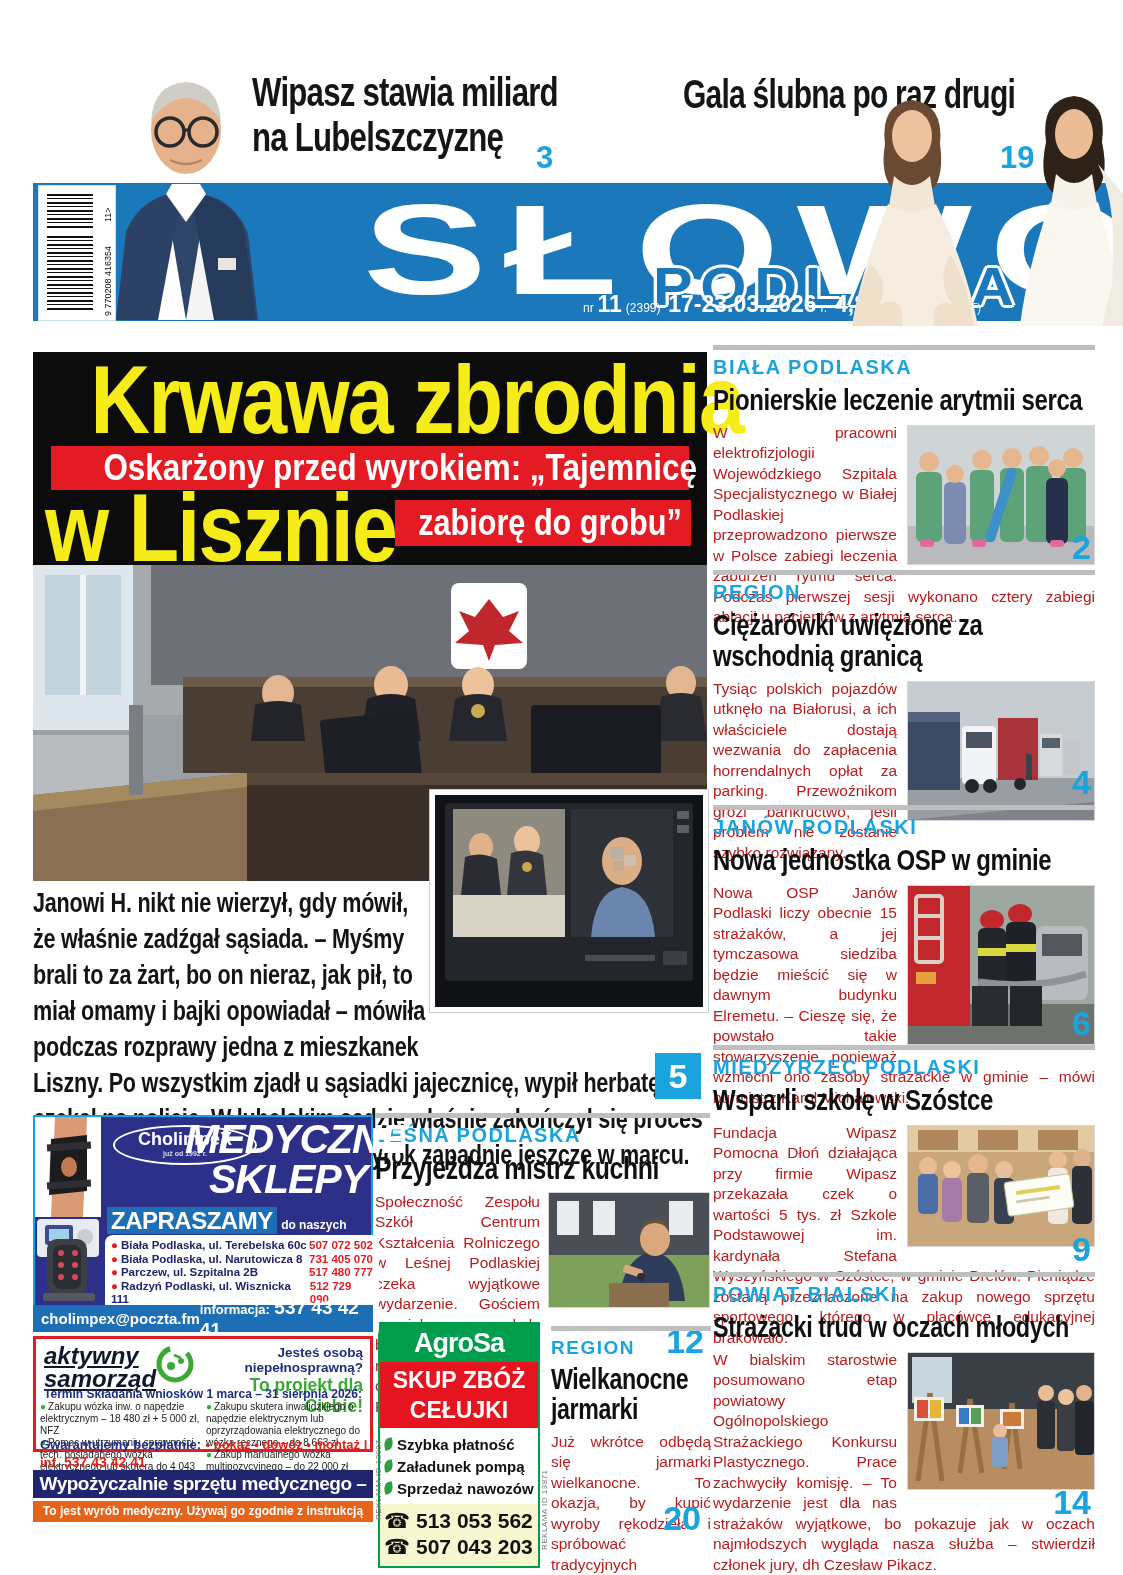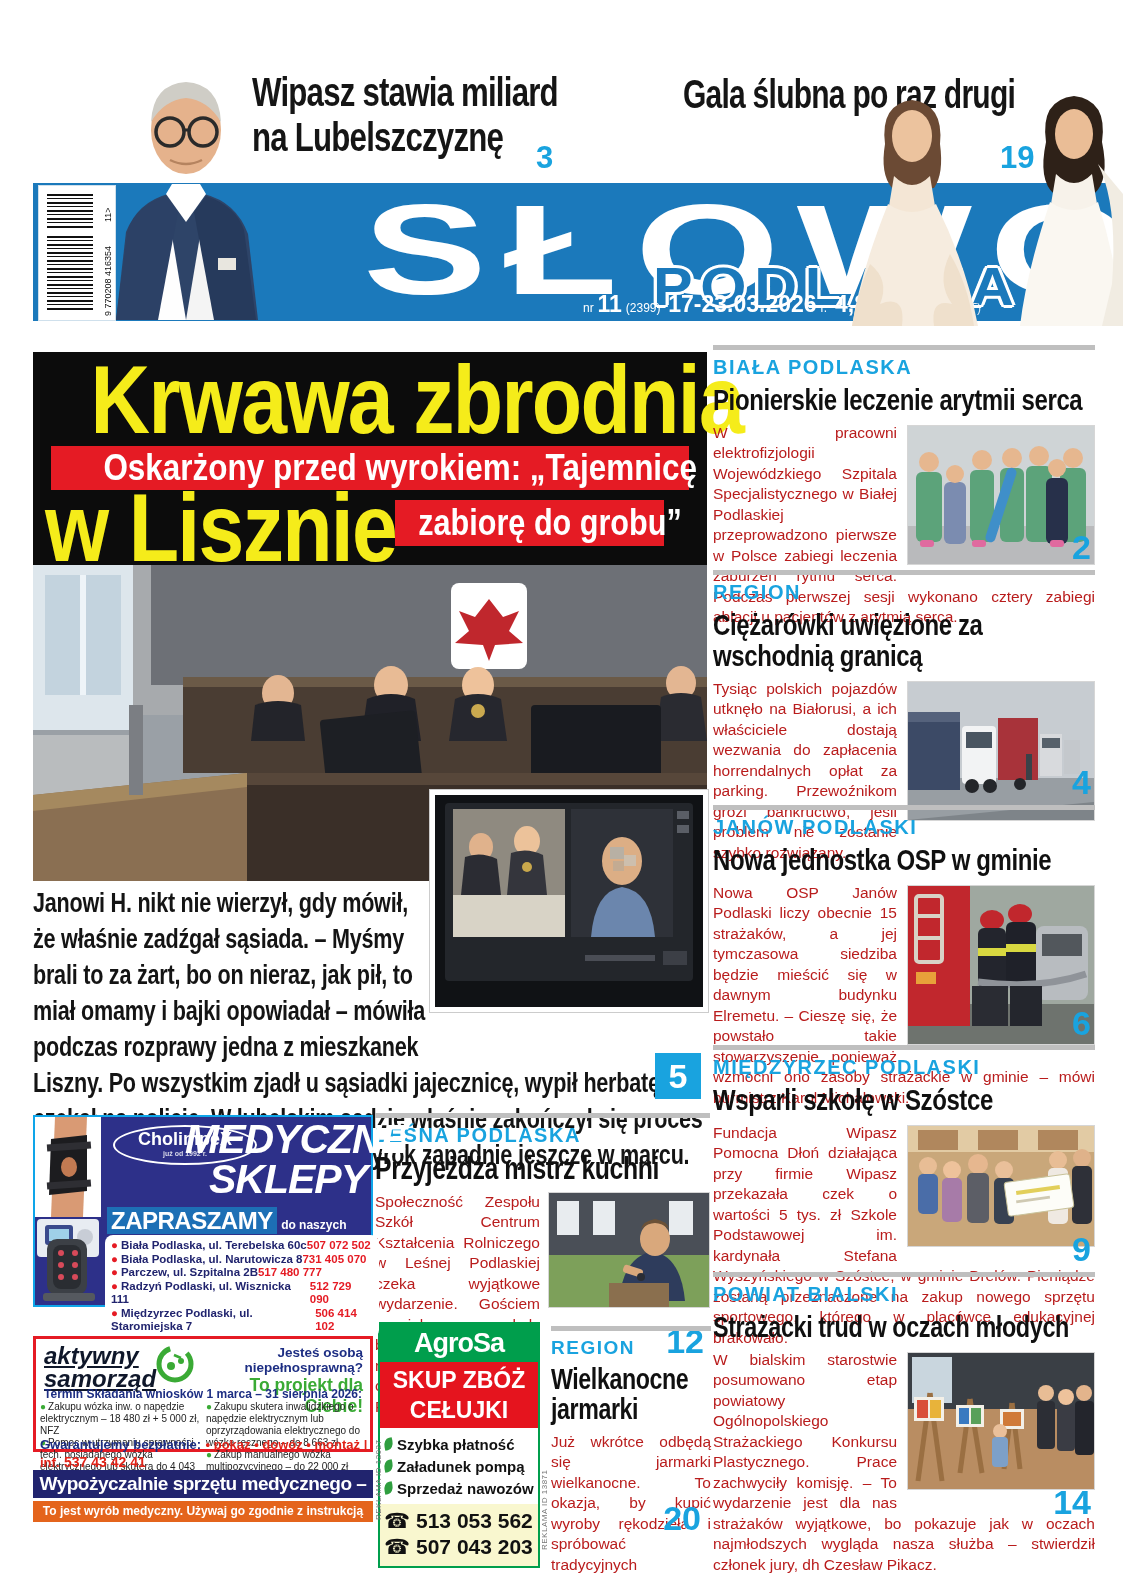--- a/index.html
+++ b/index.html
@@ -34,21 +34,21 @@
   .kicker{color:#19a3df;font-weight:bold;font-size:20px;letter-spacing:1.5px;}
   .bhl{color:#101010;font-weight:bold;font-size:30px;line-height:1.03;letter-spacing:-.5px;margin:6px 0 7px;}
   .bbody{font-size:15.5px;line-height:20.5px;text-align:justify;color:#b91c1c;}
   .bphoto{float:right;margin:2px 0 4px 10px;border:1px solid #d6d6d6;}
   .bpage{position:absolute;right:4px;bottom:0;color:#19a3df;font-weight:bold;font-size:34px;}
   
   .chx{background:#2d3089;border:2px solid #0ea5e9;}
   .chx-title{color:#fff;font-weight:bold;font-style:italic;letter-spacing:-1px;}
   .chx-oval{border:2px solid #fff;border-radius:50%;color:#fff;font-weight:bold;text-align:center;}
   .chx-list{background:#fff;border-radius:8px;}
-  .chx-row{display:flex;justify-content:flex-start;font-weight:bold;font-size:11.5px;line-height:13.5px;color:#21246e;}
+  .chx-row{display:flex;justify-content:space-between;font-weight:bold;font-size:11.5px;line-height:13.5px;color:#21246e;}
   .chx-row .ph{color:#e51b24;}
   .dot{color:#e51b24;margin-right:3px;}
   .emailstrip{background:#1d6fb5;color:#fff;font-weight:bold;}
   .akt{background:#fff;border:3px solid #e51b24;}
   .akt-brand{color:#0f172a;font-weight:bold;font-style:italic;line-height:.95;text-decoration:underline;}
   .akt-q{color:#1d2e83;font-weight:bold;}
   .akt-a{color:#3aaa35;font-weight:bold;}
   .akt-deadline{color:#1d2e83;font-weight:bold;text-align:center;}
   .akt-li{font-size:10px;line-height:12px;color:#222;}
   .gr-dot{color:#3aaa35;margin-right:2px;}
@@ -137,21 +137,21 @@
   <div class="abs blackbox" style="left:33px;top:352px;width:674px;height:213px;">
     <div class="abs" style="left:0;top:-8px;width:674px;text-align:center;">
       <span class="sxc hl-y" style="font-size:97px;transform:scaleX(.85);">Krwawa zbrodnia</span>
     </div>
     <div class="abs redbar" style="left:18px;top:94px;width:638px;height:44px;">
       <span class="sxc" style="font-size:37px;line-height:44px;transform:scaleX(.85);">Oskarżony przed wyrokiem: „Tajemnicę</span>
     </div>
     <div class="abs" style="left:12px;top:120px;">
       <span class="sx hl-y" style="font-size:97px;transform:scaleX(.85);">w Lisznie</span>
     </div>
-    <div class="abs redbar" style="left:362px;top:148px;width:269px;height:46px;">
+    <div class="abs redbar" style="left:362px;top:148px;width:296px;height:46px;">
       <span class="sxc" style="font-size:36px;line-height:46px;transform:scaleX(.85);">zabiorę do grobu”</span>
     </div>
   </div>
 
   <svg class="abs pic" style="left:33px;top:565px;" width="674" height="316" viewBox="0 0 674 316">
     <rect width="674" height="316" fill="#9aa0a6"></rect>
     <rect x="0" y="0" width="674" height="150" fill="#a7aaad"></rect>
     <rect x="118" y="0" width="556" height="120" fill="#6d7076"></rect>
     <rect x="0" y="0" width="100" height="165" fill="#dde6ec"></rect>
     <rect x="12" y="10" width="76" height="120" fill="#c3d3de"></rect>
@@ -523,20 +523,25 @@
           <span><span class="dot">●</span><span>Radzyń Podlaski, ul. Wisznicka 111</span></span>
           <span class="ph">512 729 090</span>
         </div>
       <div class="chx-row">
           <span><span class="dot">●</span><span>Międzyrzec Podlaski, ul. Staromiejska 7</span></span>
           <span class="ph">506 414 102</span>
         </div>
     </div>
   </div>
 
+  <div class="abs emailstrip" style="left:33px;top:1305px;width:340px;height:27px;display:flex;align-items:center;justify-content:space-between;padding:0 8px;box-sizing:border-box;">
+    <span style="font-size:15px;">cholimpex@poczta.fm</span>
+    <span><span style="font-size:13px;">informacja:</span>
+    <span style="font-size:19px;">537 43 42 41</span></span>
+  </div>
 
   <div class="abs akt" style="left:33px;top:1336px;width:334px;height:110px;">
     <div class="abs akt-brand" style="left:8px;top:6px;font-size:24px;">
       <div>aktywny</div>
       <div>samorząd</div>
     </div>
     <svg class="abs" style="left:118px;top:4px;" width="42" height="42" viewBox="0 0 42 42">
       <circle cx="21" cy="21" r="16" fill="none" stroke="#3aaa35" stroke-width="5" stroke-dasharray="70 18"></circle>
       <circle cx="17" cy="23" r="4" fill="#3aaa35"></circle>
         <circle cx="27" cy="18" r="3" fill="#3aaa35"></circle>

